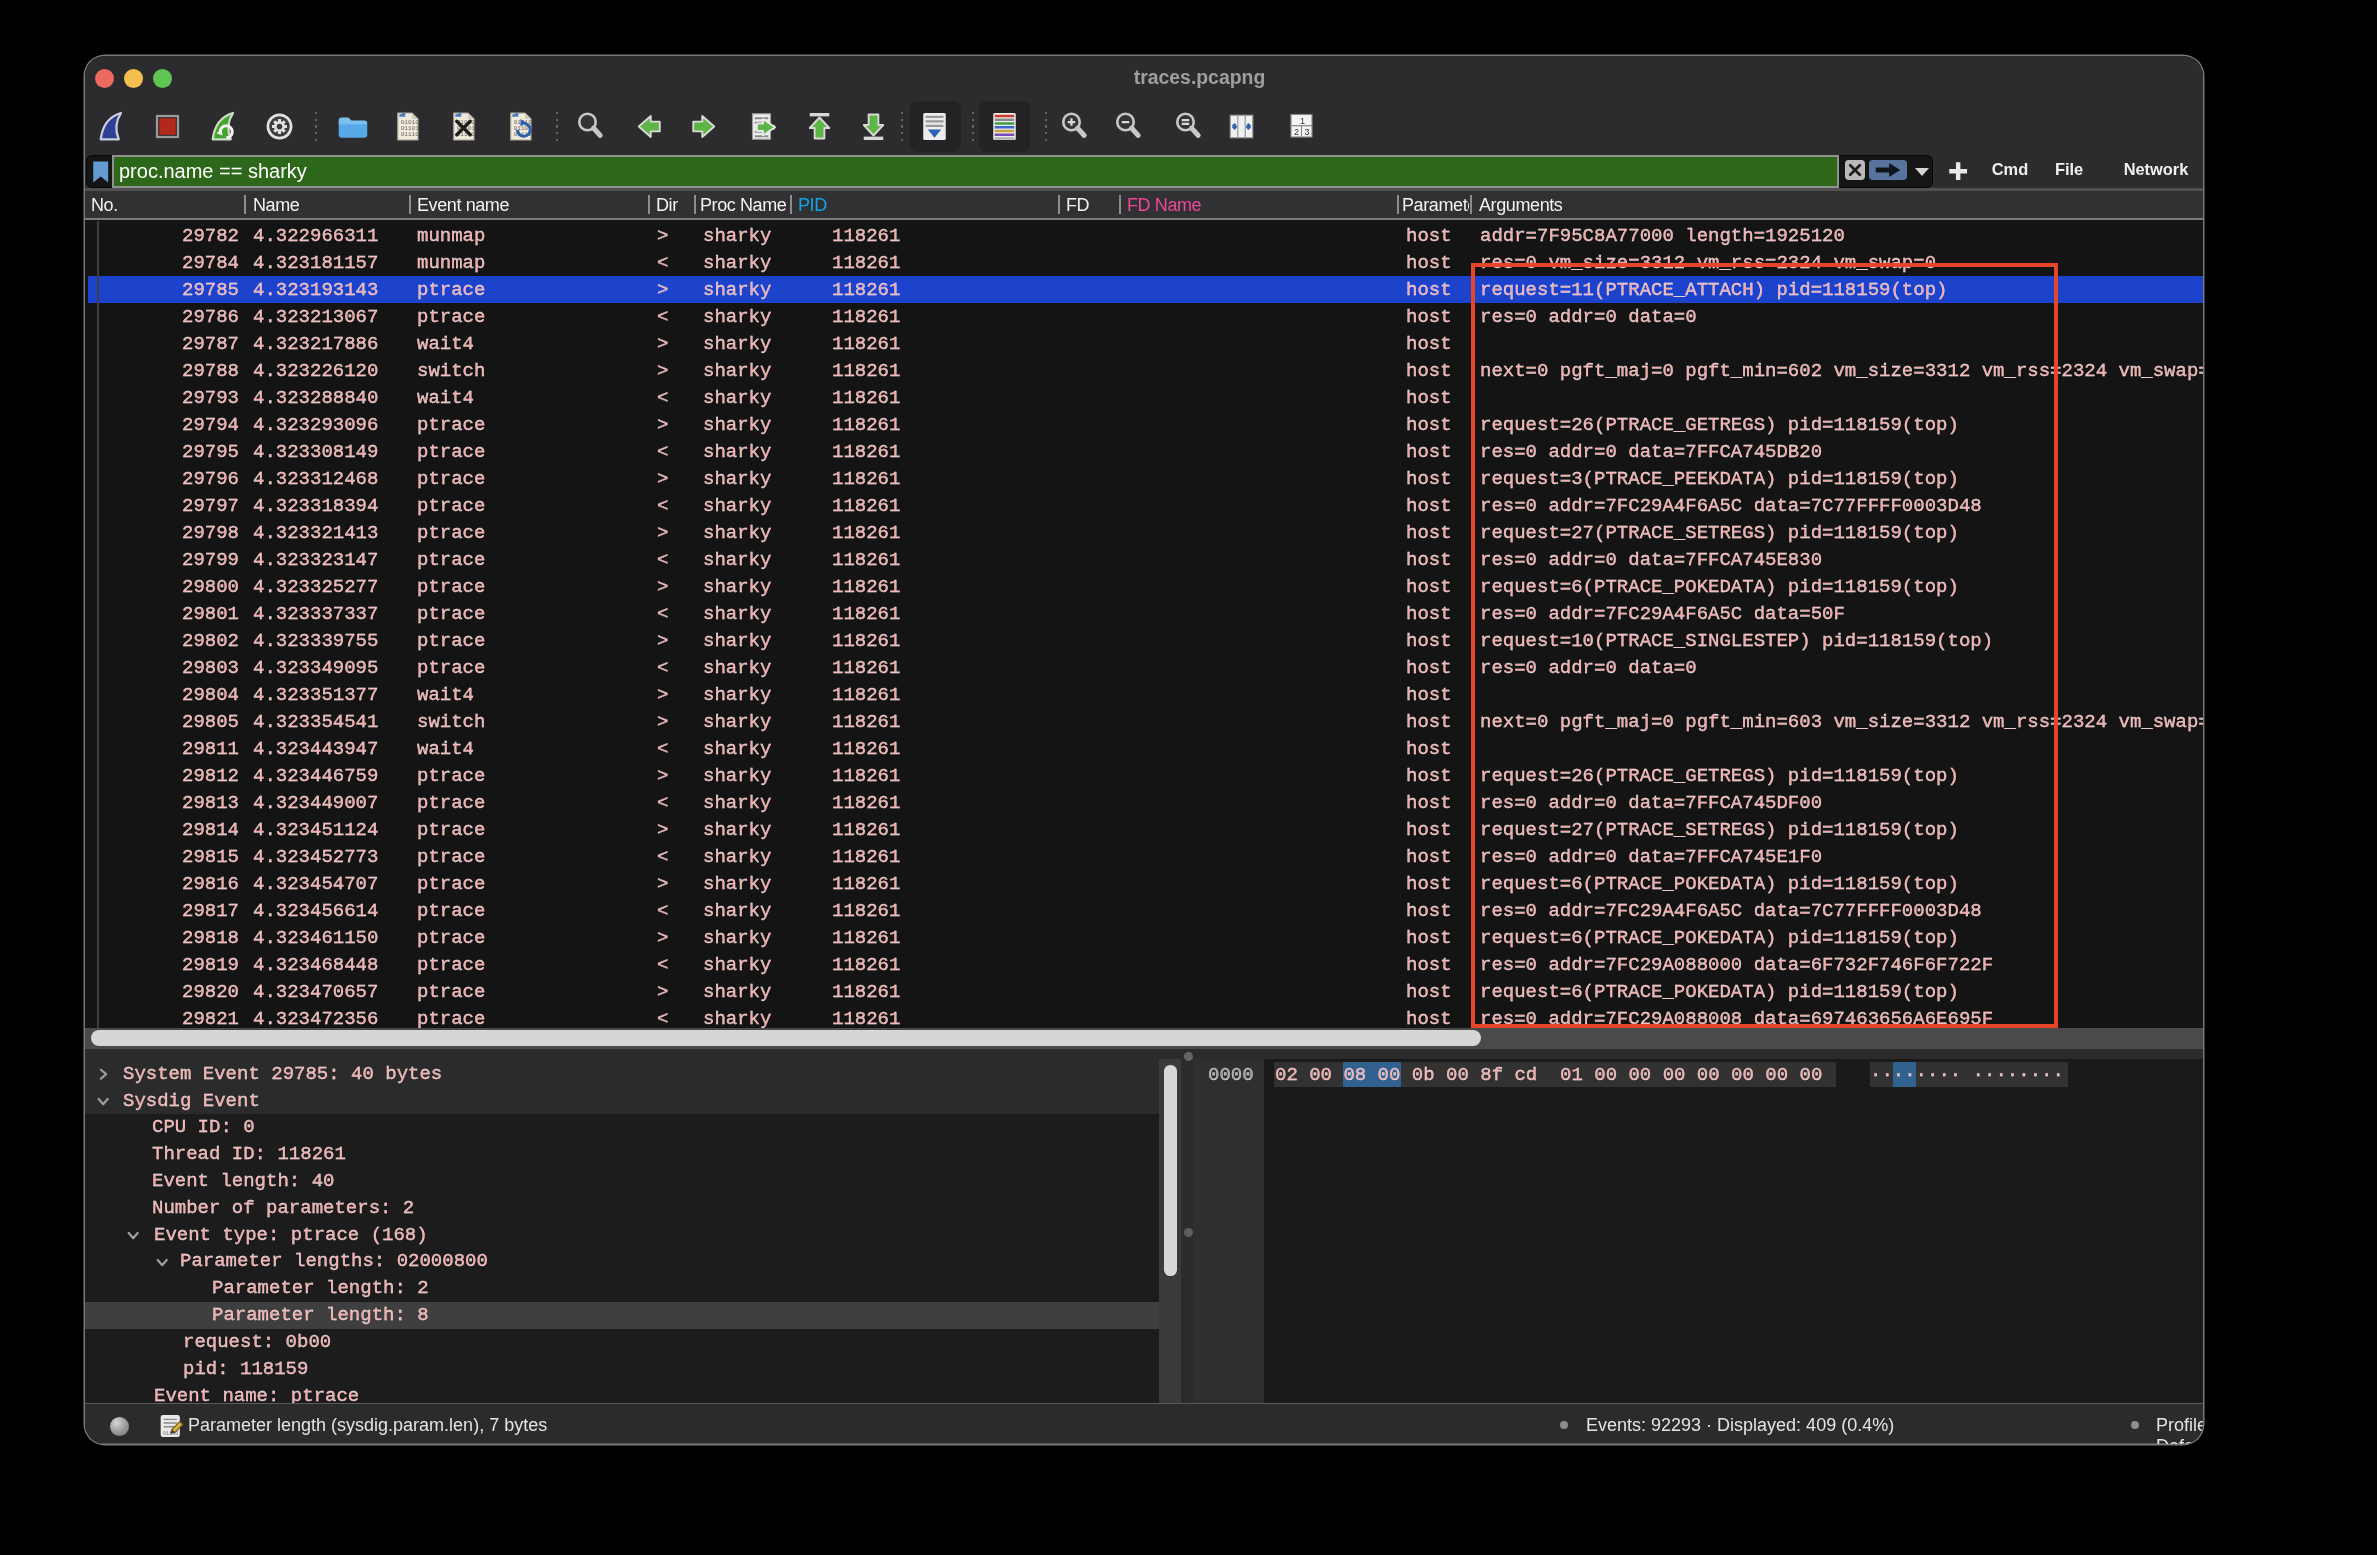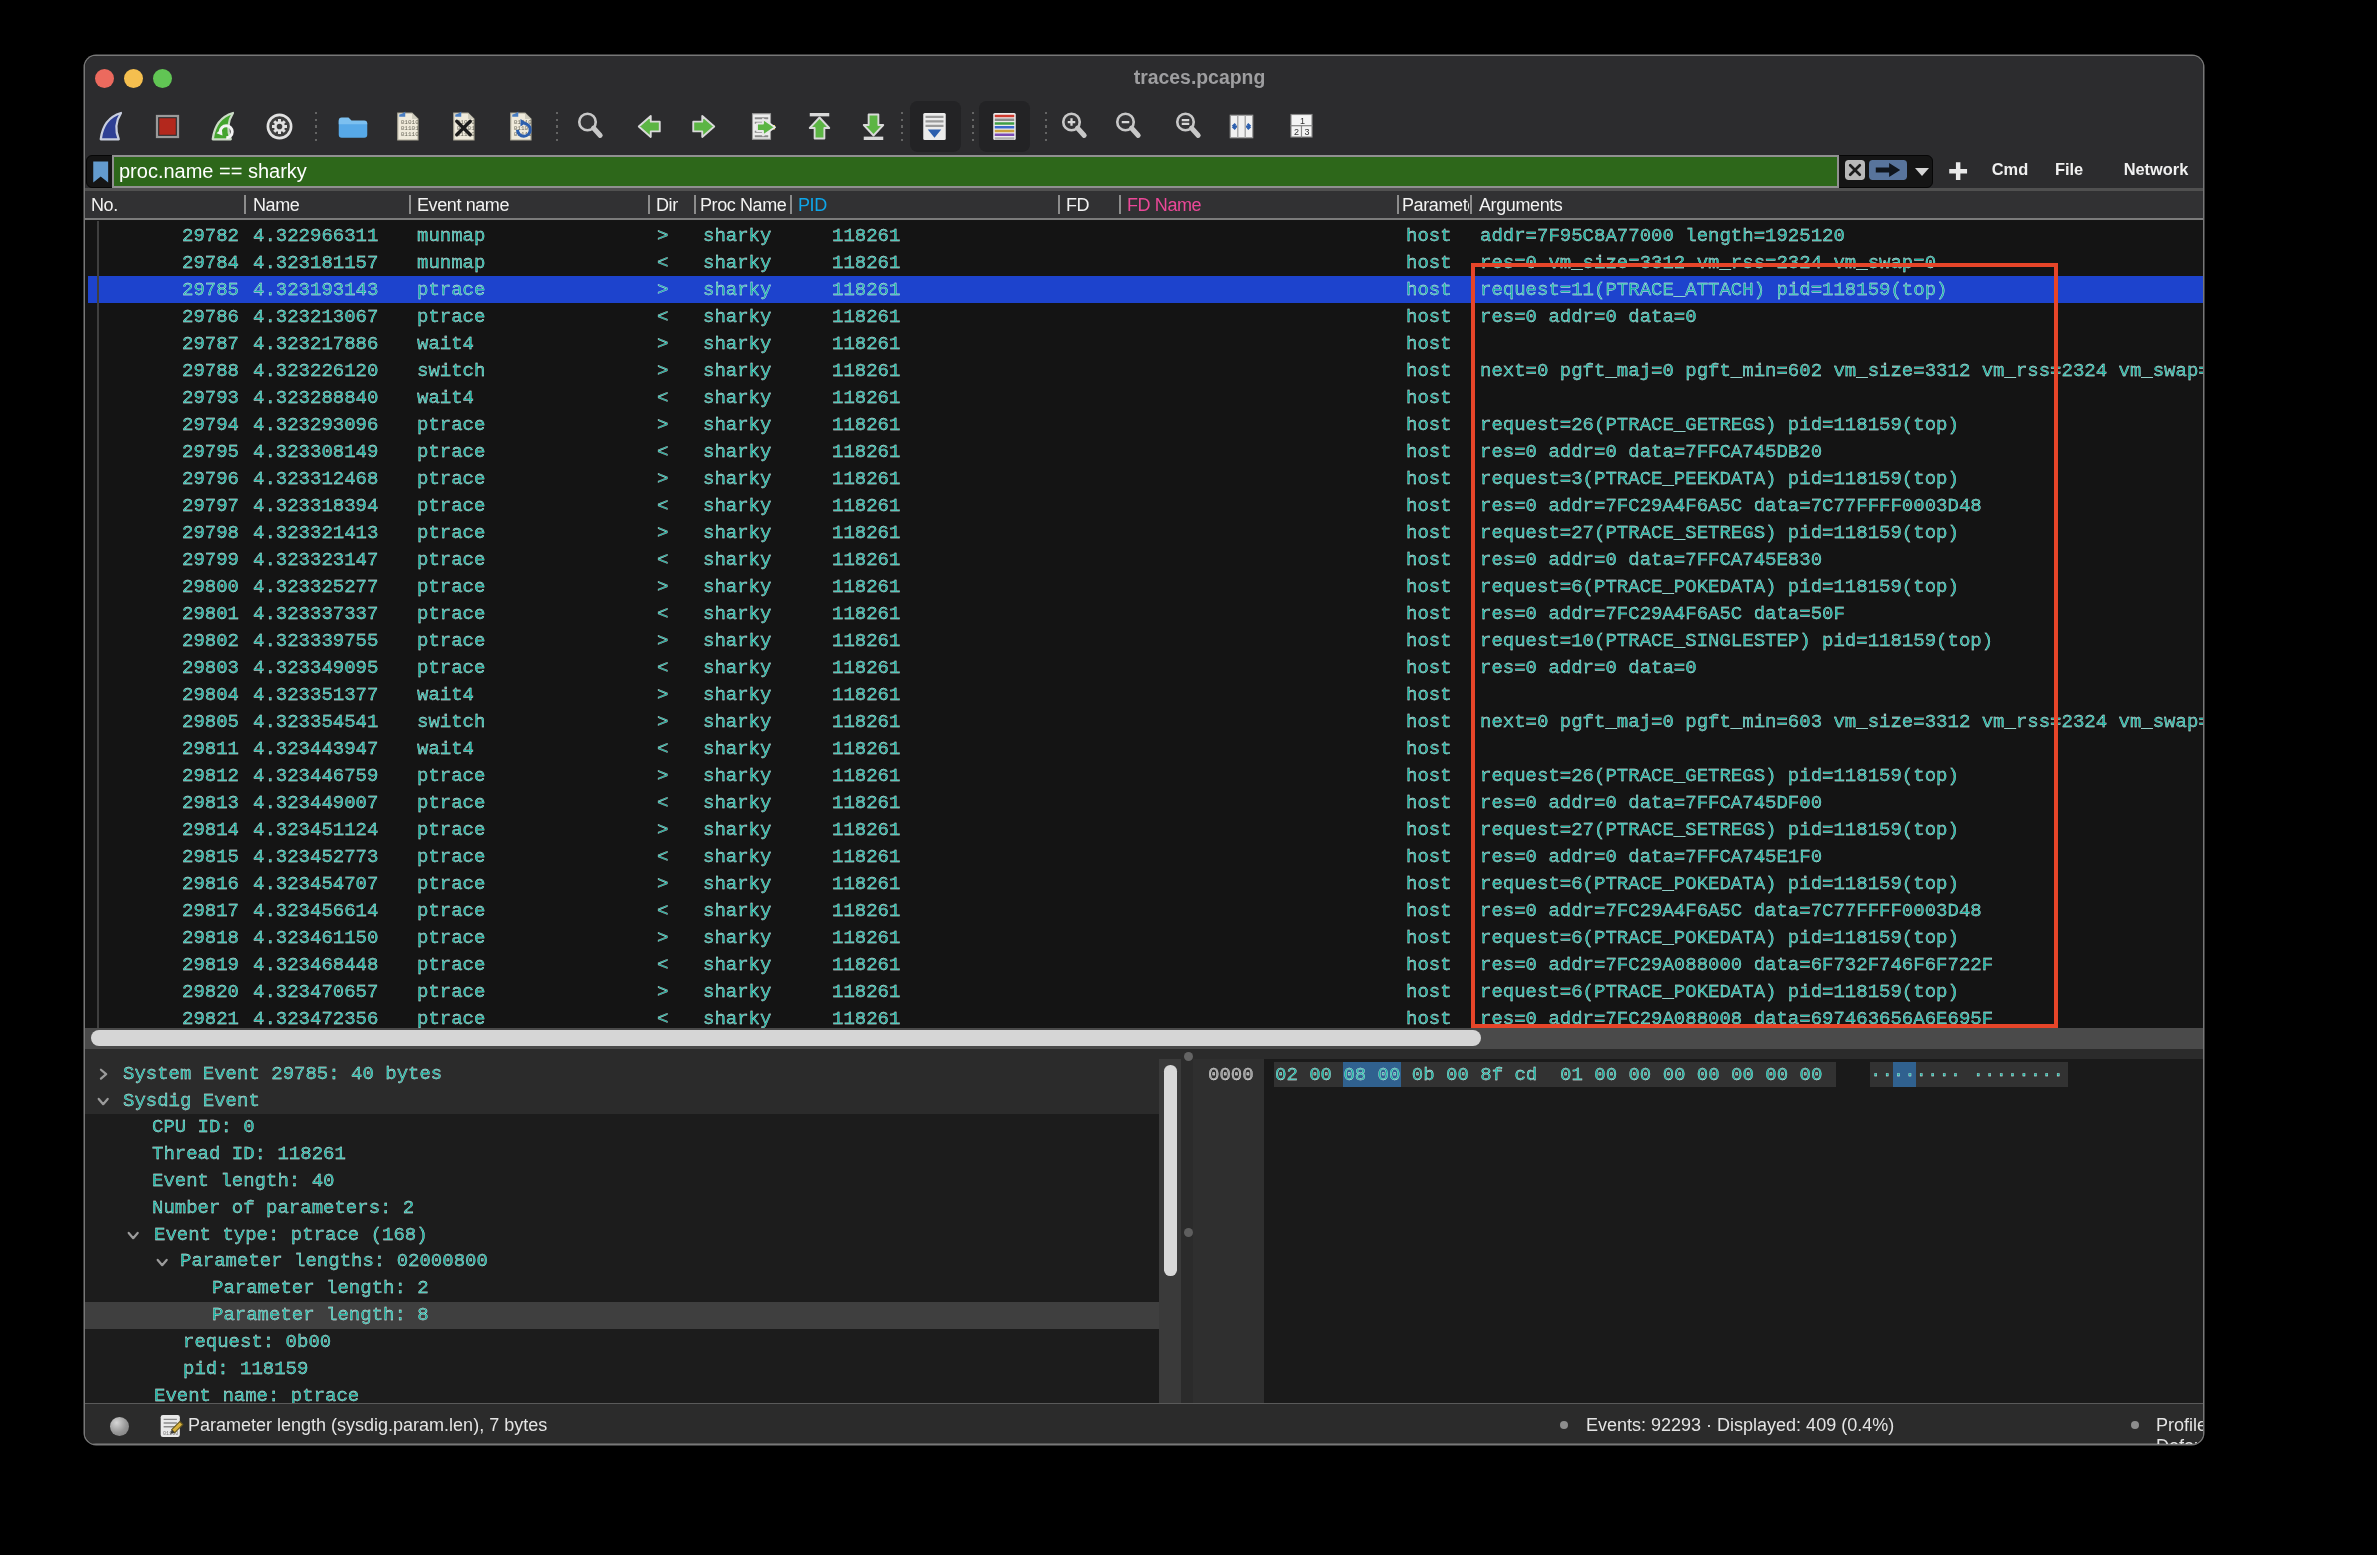--- a/index.html
+++ b/index.html
@@ -1,20 +1,20 @@
 <!DOCTYPE html>
 <html style="font-size:12px"><head><meta charset="utf-8"><style>
 *{margin:0;padding:0;box-sizing:border-box}
 html,body{width:2377px;height:1555px;background:#000;overflow:hidden;
  font-family:"Liberation Sans",sans-serif}
 #win{position:absolute;left:85px;top:56px;width:2118px;height:1388px;
- border-radius:11px;background:#151515;overflow:hidden;box-shadow:0 0 0 1.5px #787878}
+ border-radius:20px;background:#151515;overflow:hidden;box-shadow:0 0 0 1.5px #787878}
 .abs{position:absolute}
 .mono{font-family:"Liberation Mono",monospace;font-size:19px;
- line-height:27px;white-space:pre;color:#14b8a6;-webkit-text-stroke:0.3px #f3f3f3}
+ line-height:27px;white-space:pre;color:#fca5a5;-webkit-text-stroke:0.3px #f3f3f3}
 .sans{font-family:"Liberation Sans",sans-serif}
 .sep{width:1.5px;background:repeating-linear-gradient(to bottom,#646464 0 2.2px,transparent 2.2px 6.7px)}
 .hsep{width:1.5px;background:#8c8c8c}
 </style></head>
 <body>
 <div id="win">
 <div class="abs" style="left:0;top:0;width:2208px;height:135px;background:#2c2c2e"></div>
 <div class="abs" style="left:10.4px;top:13.4px;width:18.6px;height:18.6px;border-radius:9.7px;background:#ec6a5e"></div>
 <div class="abs" style="left:39px;top:13.4px;width:18.6px;height:18.6px;border-radius:9.7px;background:#f5bf4f"></div>
 <div class="abs" style="left:68px;top:13.4px;width:18.6px;height:18.6px;border-radius:9.7px;background:#61c554"></div>

